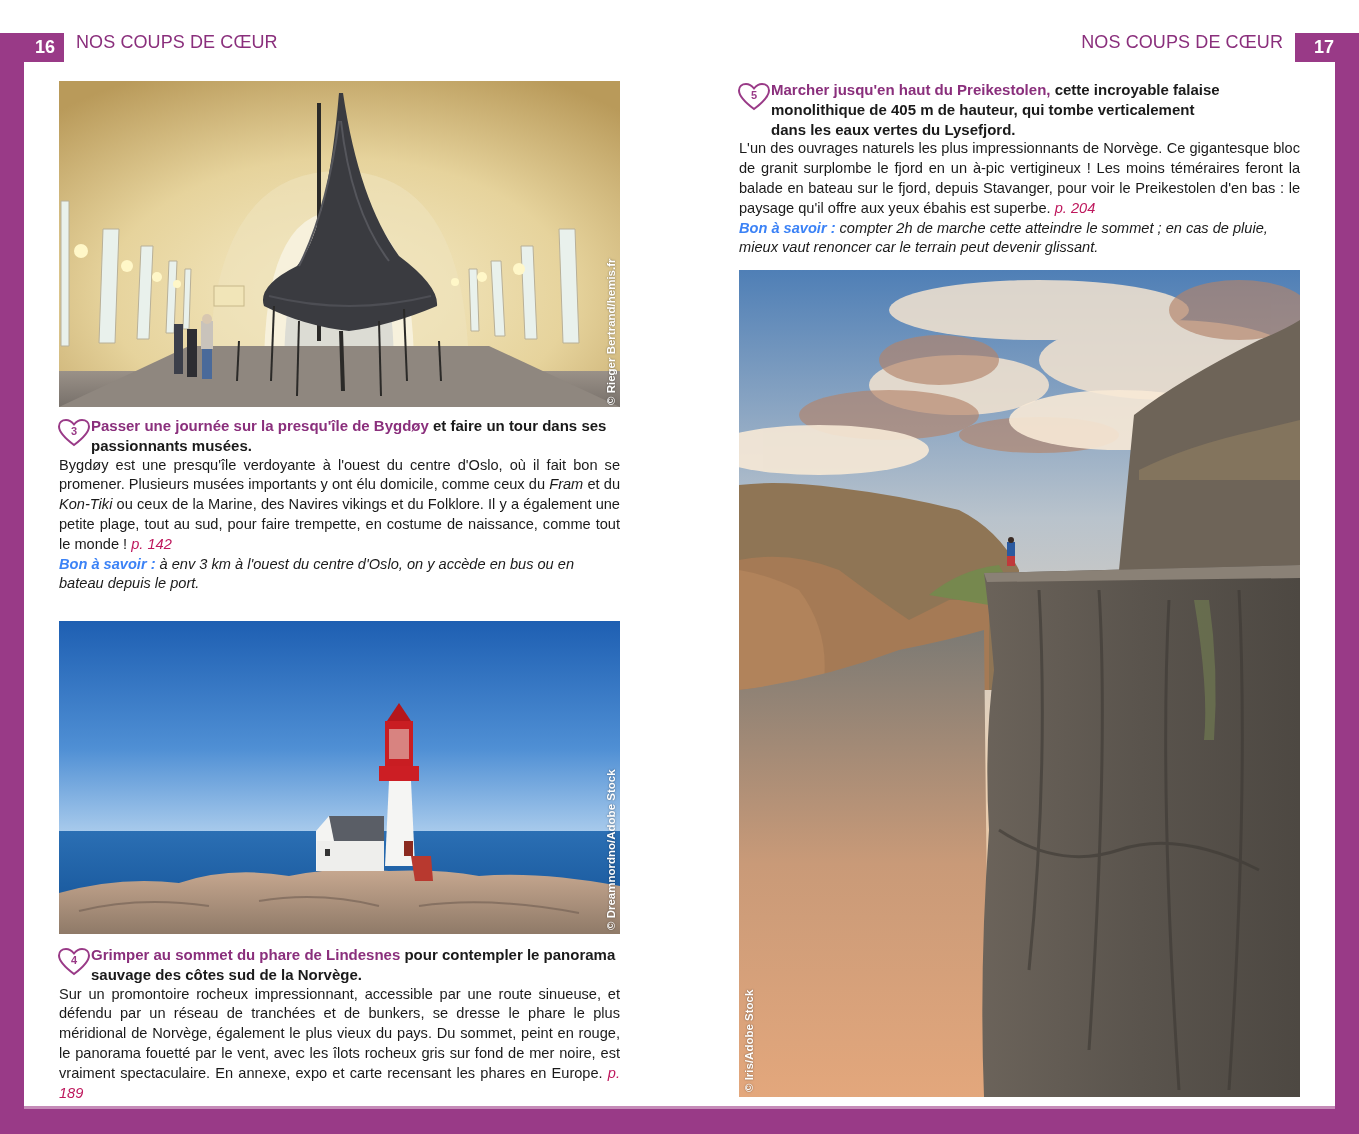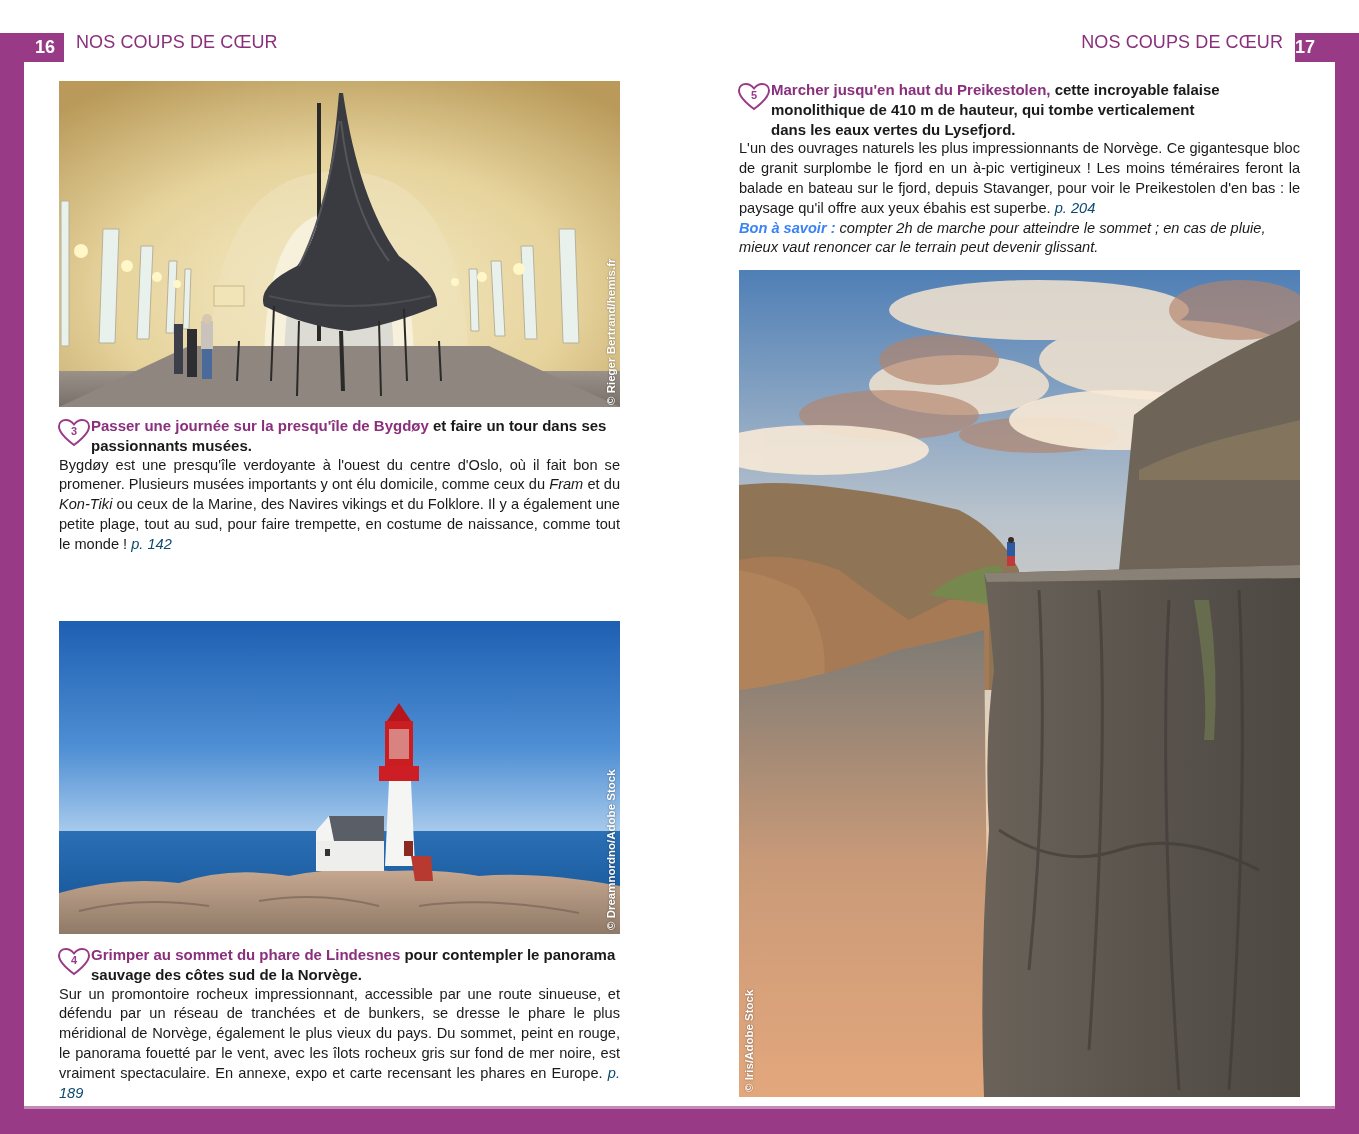--- a/index.html
+++ b/index.html
@@ -8,39 +8,39 @@
 
   
   .frame-left { position: absolute; left: 0; top: 33px; width: 24px; height: 1101px; background: #993a87; }
   .frame-right { position: absolute; right: 0; top: 33px; width: 24px; height: 1101px; background: #993a87; }
   .frame-bottom { position: absolute; left: 0; bottom: 0; width: 1359px; height: 25px; background: #993a87; }
   .frame-bottom-line { position: absolute; left: 24px; bottom: 25px; width: 1311px; height: 3px; background: #c58bb8; }
 
   
   .folio { position: absolute; top: 33px; height: 29px; background: #993a87; color: #fff; font-weight: bold; font-size: 18px; line-height: 29px; }
   .folio-left { left: 0; width: 64px; text-align: right; padding-right: 9px; }
-  .folio-right { right: 0; width: 64px; text-align: left; padding-left: 0; }
+  .folio-right { right: 0; width: 64px; text-align: left; padding-left: 19px; }
   .running-head { position: absolute; top: 28px; height: 29px; line-height: 29px; color: #8a2f7c; font-weight: normal; font-size: 18px; letter-spacing: 0.1px; }
   .running-head-left { left: 76px; }
   .running-head-right { right: 76px; text-align: right; }
 
   
   .photo { position: absolute; overflow: hidden; }
   .photo svg { display: block; width: 100%; height: 100%; }
   .credit { position: absolute; color: #fff; font-size: 11.5px; font-weight: bold; white-space: nowrap; transform-origin: left top; transform: rotate(-90deg); text-shadow: 0 0 2px rgba(0,0,0,.5); }
 
   
   .entry { position: absolute; font-size: 14.6px; line-height: 19.8px; }
   .entry .lead { display: flex; }
   .entry .heart { width: 34px; flex: 0 0 34px; margin-left: -2px; margin-top: 2px; }
   .entry .lead-text { font-weight: bold; font-size: 15px; line-height: 19.8px; }
   .entry .lead-accent { color: #8a2f7c; }
   .entry .body { text-align: justify; }
   .entry .body i { font-style: italic; }
-  .entry .ref { color: #0c4a6e; font-style: italic; }
+  .entry .ref { color: #be185d; font-style: italic; }
   .entry .tip-label { color: #3b82f6; font-style: italic; font-weight: bold; }
   .entry .tip-text { font-style: italic; }
 </style>
 </head>
 <body>
 
 <div class="frame-left"></div>
 <div class="frame-right"></div>
 <div class="frame-bottom-line"></div>
 <div class="frame-bottom"></div>
@@ -131,20 +131,23 @@
       <path d="M17 27 C5 18 2 13 2 8.5 C2 4.5 5 2 9 2 C12.5 2 15 4 17 6.5 C19 4 21.5 2 25 2 C29 2 32 4.5 32 8.5 C32 13 29 18 17 27 Z" fill="none" stroke="#993a87" stroke-width="2"></path>
       <text x="17" y="17" font-size="11" font-weight="bold" text-anchor="middle" fill="#993a87" font-family="Liberation Sans, sans-serif">3</text>
     </svg>
     <div class="lead-text">
       <span class="lead-accent">Passer une journée sur la presqu'île de Bygdøy</span><span> et faire un tour dans ses passionnants musées.</span>
     </div>
   </div>
   <div class="body">
     <span>Bygdøy est une presqu'île verdoyante à l'ouest du centre d'Oslo, où il fait bon se promener. Plusieurs musées importants y ont élu domicile, comme ceux du </span><i>Fram</i><span> et du </span><i>Kon-Tiki</i><span> ou ceux de la Marine, des Navires vikings et du Folklore. Il y a également une petite plage, tout au sud, pour faire trempette, en costume de naissance, comme tout le monde ! </span><span class="ref">p. 142</span>
   </div>
+  <div>
+    <span class="tip-label">Bon à savoir :</span><span class="tip-text"> à env 3 km à l'ouest du centre d'Oslo, on y accède en bus ou en bateau depuis le port.</span>
+  </div>
 </div>
 
 <div class="photo" style="left:59px; top:621px; width:561px; height:313px;" aria-label="Lindesnes lighthouse on a rocky promontory">
   <svg viewBox="0 0 561 313" preserveAspectRatio="none">
     <defs>
       <linearGradient id="sky2" x1="0" y1="0" x2="0" y2="1">
         <stop offset="0" stop-color="#1e5fb2"></stop>
         <stop offset="0.6" stop-color="#4f8fd4"></stop>
         <stop offset="1" stop-color="#a9cbec"></stop>
       </linearGradient>
@@ -193,28 +196,28 @@
   </div>
 </div>
 
 <div class="entry" style="left:739px; top:80px; width:561px;">
   <div class="lead">
     <svg class="heart" viewBox="0 0 34 30" height="30">
       <path d="M17 27 C5 18 2 13 2 8.5 C2 4.5 5 2 9 2 C12.5 2 15 4 17 6.5 C19 4 21.5 2 25 2 C29 2 32 4.5 32 8.5 C32 13 29 18 17 27 Z" fill="none" stroke="#993a87" stroke-width="2"></path>
       <text x="17" y="17" font-size="11" font-weight="bold" text-anchor="middle" fill="#993a87" font-family="Liberation Sans, sans-serif">5</text>
     </svg>
     <div class="lead-text" style="width:460px;">
-      <span class="lead-accent">Marcher jusqu'en haut du Preikestolen,</span><span> cette incroyable falaise monolithique de 410 m de hauteur, qui tombe verticalement dans les eaux vertes du Lysefjord.</span>
+      <span class="lead-accent">Marcher jusqu'en haut du Preikestolen,</span><span> cette incroyable falaise monolithique de 405 m de hauteur, qui tombe verticalement dans les eaux vertes du Lysefjord.</span>
     </div>
   </div>
   <div class="body">
     <span>L'un des ouvrages naturels les plus impressionnants de Norvège. Ce gigantesque bloc de granit surplombe le fjord en un à-pic vertigineux ! Les moins téméraires feront la balade en bateau sur le fjord, depuis Stavanger, pour voir le Preikestolen d'en bas : le paysage qu'il offre aux yeux ébahis est superbe. </span><span class="ref">p. 204</span>
   </div>
   <div>
-    <span class="tip-label">Bon à savoir :</span><span class="tip-text"> compter 2h de marche pour atteindre le sommet ; en cas de pluie, mieux vaut renoncer car le terrain peut devenir glissant.</span>
+    <span class="tip-label">Bon à savoir :</span><span class="tip-text"> compter 2h de marche cette atteindre le sommet ; en cas de pluie, mieux vaut renoncer car le terrain peut devenir glissant.</span>
   </div>
 </div>
 
 <div class="photo" style="left:739px; top:270px; width:561px; height:827px;" aria-label="Preikestolen cliff above the Lysefjord">
   <svg viewBox="0 0 561 827" preserveAspectRatio="none">
     <defs>
       <linearGradient id="sky3" x1="0" y1="0" x2="0" y2="1">
         <stop offset="0" stop-color="#4f7fb6"></stop>
         <stop offset="0.3" stop-color="#b9c3cc"></stop>
         <stop offset="0.6" stop-color="#ecd3b7"></stop>

